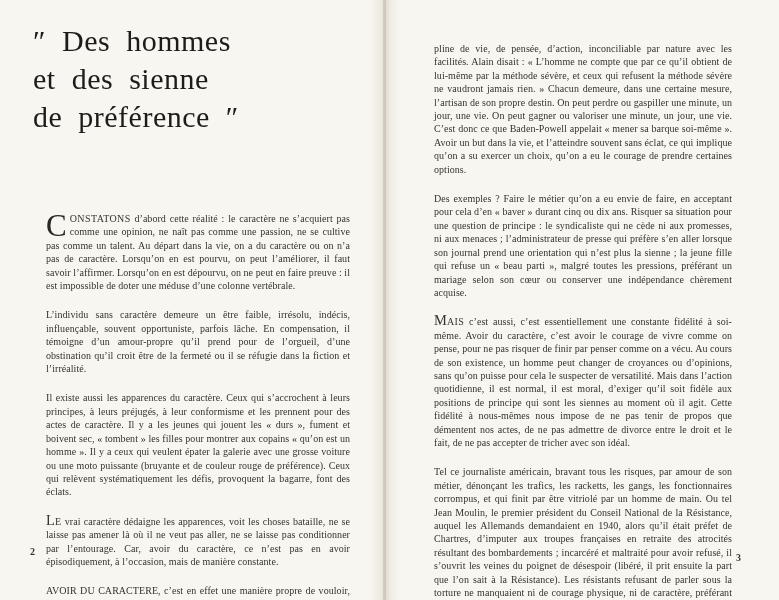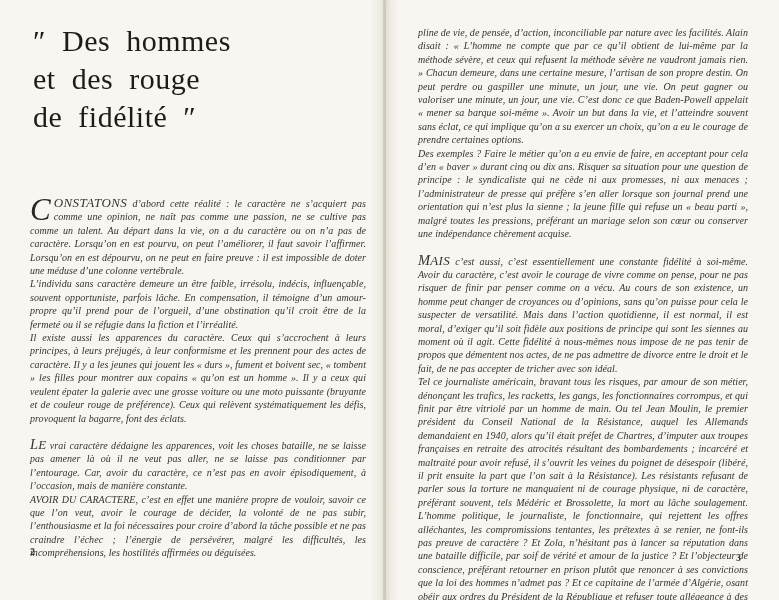--- a/index.html
+++ b/index.html
@@ -48,35 +48,35 @@
   .title .tline { display: block; }
 
   .column {
     position: absolute;
     text-align: justify;
     font-size: 10px;
     line-height: 13.4px;
     letter-spacing: 0.05px;
     color: #35332d;
   }
-  .column p { margin: 0; font-style: italic; }
+  .column p { margin: 16px; }
   .column p.spaced { margin-top: 13px; }
 
   .col-left  { left: 30px;  top: 196px; width: 336px; }
   .col-right { left: 418px; top: 26px;  width: 330px; }
 
   .dropcap {
     float: left;
     font-size: 31px;
     line-height: 25px;
     padding: 1px 3px 0 0;
     color: #2a2824;
   }
   .smallcaps {
-    font-size: 13px;
+    font-size: 10px;
     letter-spacing: 0.4px;
   }
   .leadcap {
     font-size: 14.5px;
     line-height: 10px;
   }
 
   .page-num {
     position: absolute;
     font-size: 10px;
@@ -89,22 +89,22 @@
 </head>
 <body>
 
 <div class="spread">
 
   <div class="gutter"></div>
 
   <div>
     <div class="title">
       <span class="tline">″ Des hommes</span>
-      <span class="tline">et des rouge</span>
-      <span class="tline">de fidélité ″</span>
+      <span class="tline">et des sienne</span>
+      <span class="tline">de préférence ″</span>
     </div>
 
     <div class="column col-left">
       <p><span class="dropcap">C</span><span class="smallcaps">ONSTATONS</span><span> d’abord cette réalité : le caractère ne s’acquiert pas comme une opinion, ne naît pas comme une passion, ne se cultive pas comme un talent. Au départ dans la vie, on a du caractère ou on n’a pas de caractère. Lorsqu’on en est pourvu, on peut l’améliorer, il faut savoir l’affirmer. Lorsqu’on en est dépourvu, on ne peut en faire preuve : il est impossible de doter une méduse d’une colonne vertébrale.</span></p>
       <p><span>L’individu sans caractère demeure un être faible, irrésolu, indécis, influençable, souvent opportuniste, parfois lâche. En compensation, il témoigne d’un amour-propre qu’il prend pour de l’orgueil, d’une obstination qu’il croit être de la fermeté ou il se réfugie dans la fiction et l’irréalité.</span></p>
       <p><span>Il existe aussi les apparences du caractère. Ceux qui s’accrochent à leurs principes, à leurs préjugés, à leur conformisme et les prennent pour des actes de caractère. Il y a les jeunes qui jouent les « durs », fument et boivent sec, « tombent » les filles pour montrer aux copains « qu’on est un homme ». Il y a ceux qui veulent épater la galerie avec une grosse voiture ou une moto puissante (bruyante et de couleur rouge de préférence). Ceux qui relèvent systématiquement les défis, provoquent la bagarre, font des éclats.</span></p>
       <p class="spaced"><span class="leadcap">L</span><span class="smallcaps">E</span><span> vrai caractère dédaigne les apparences, voit les choses bataille, ne se laisse pas amener là où il ne veut pas aller, ne se laisse pas conditionner par l’entourage. Car, avoir du caractère, ce n’est pas en avoir épisodiquement, à l’occasion, mais de manière constante.</span></p>
       <p><span>AVOIR DU CARACTERE, c’est en effet une manière propre de vouloir, savoir ce que l’on veut, avoir le courage de décider, la volonté de ne pas subir, l’enthousiasme et la foi nécessaires pour croire d’abord la tâche possible et ne pas craindre l’échec ; l’énergie de persévérer, malgré les difficultés, les incompréhensions, les hostilités affirmées ou déguisées.</span></p>
     </div>
 

